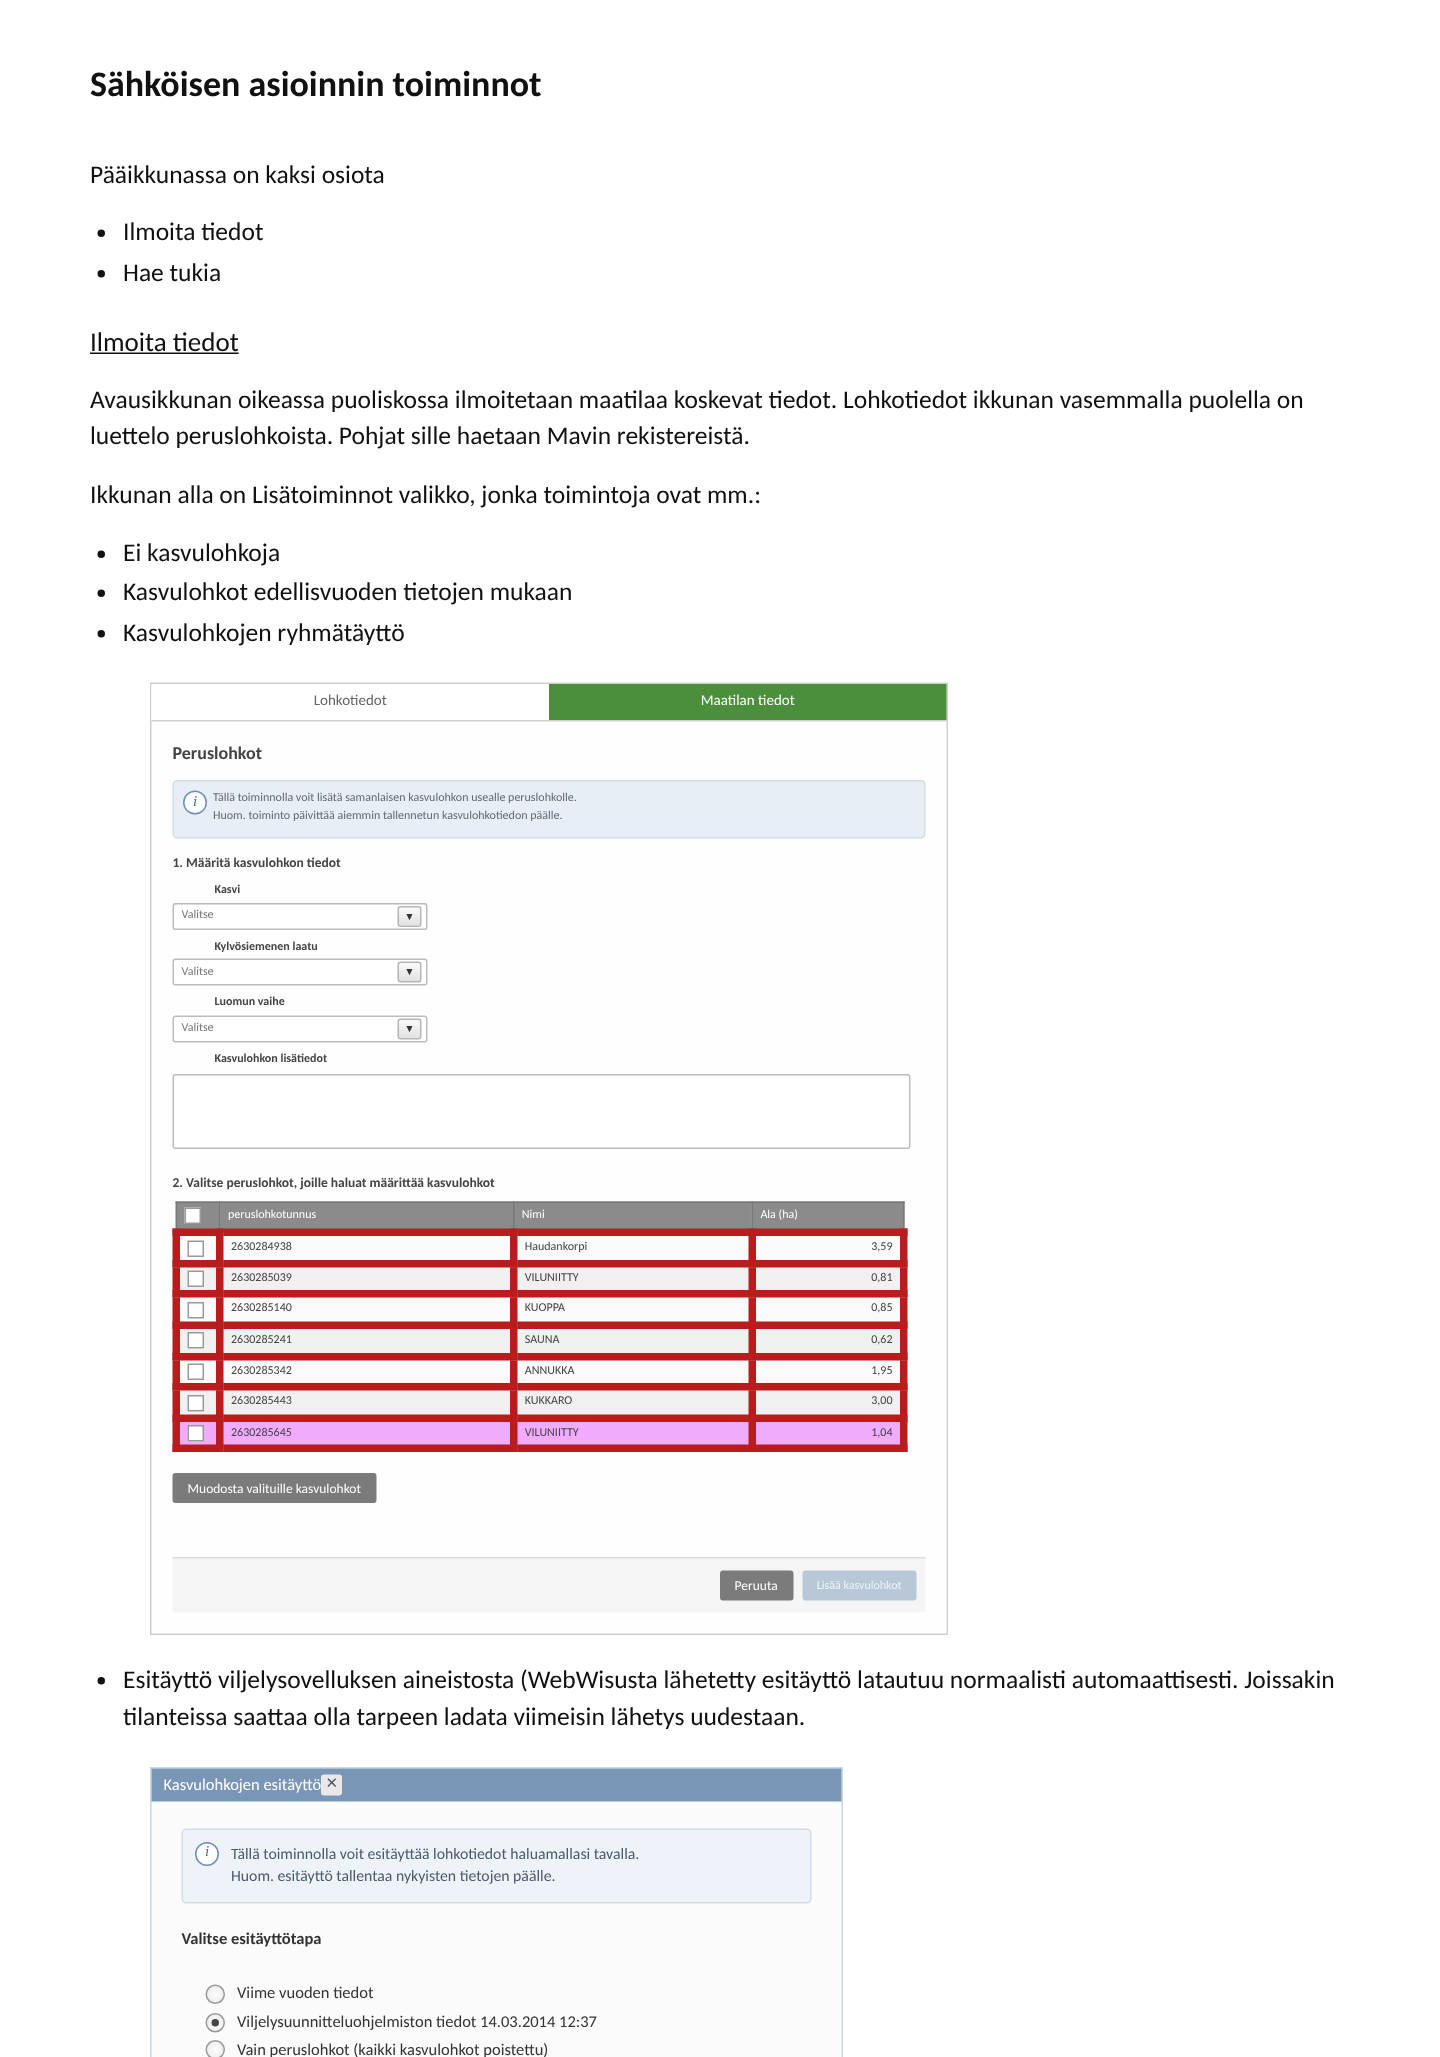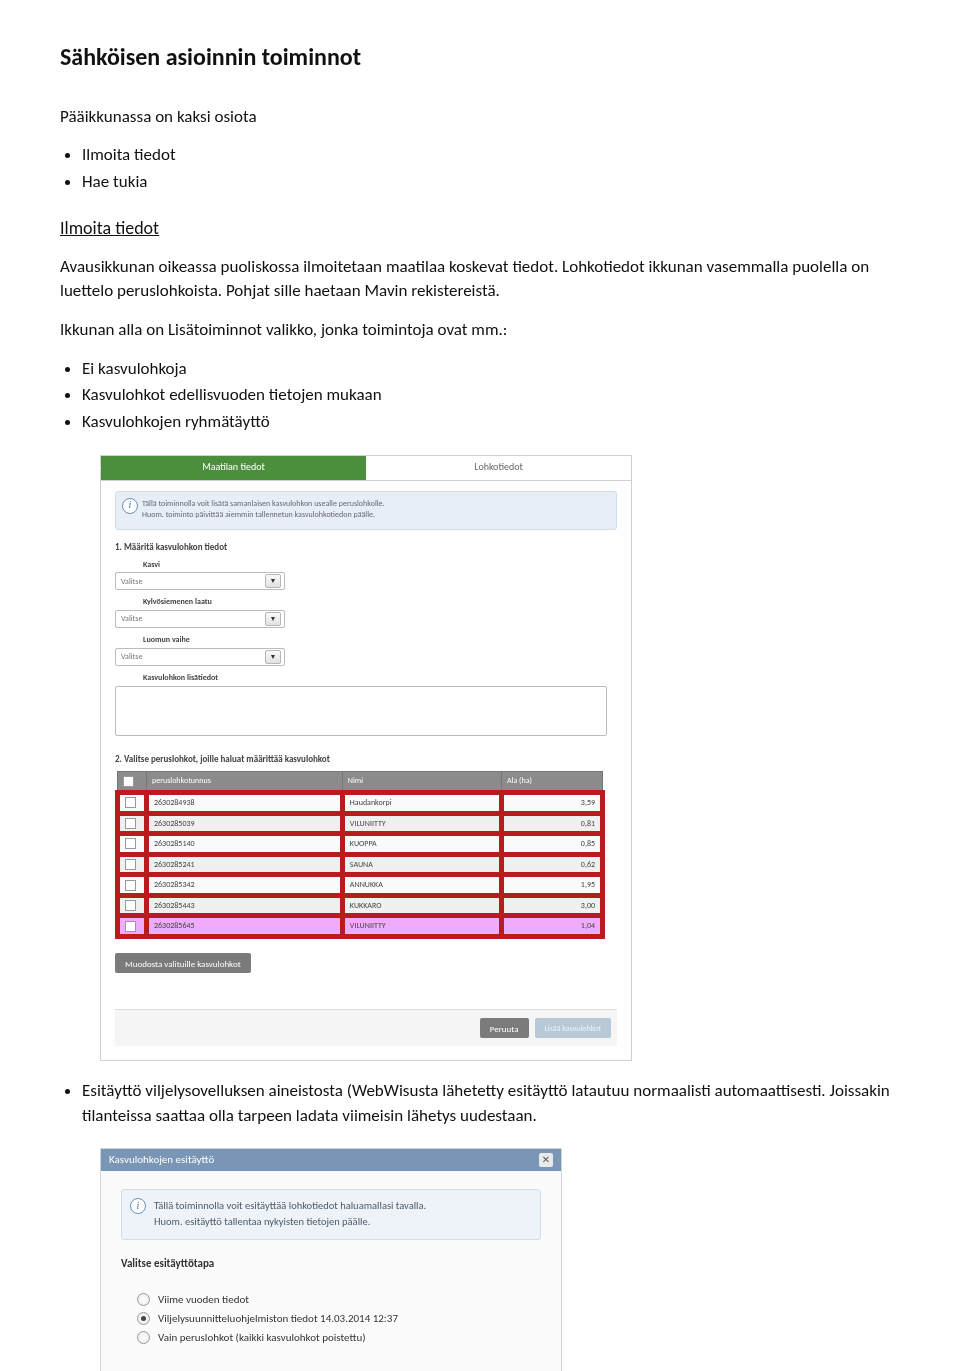--- a/index.html
+++ b/index.html
@@ -194,21 +194,20 @@
     background: #fbfbfb;
     border: 1px solid #cfd6de;
     font-size: 11px;
     color: #333;
   }
   .dlg-titlebar {
     background: #7a96b6;
     color: #fff;
     display: flex;
     align-items: center;
-    justify-content: space-between;
     height: 22px;
     padding: 0 8px;
     font-size: 11px;
   }
   .dlg-x {
     width: 14px;
     height: 14px;
     background: #e9e9e9;
     color: #555;
     font-size: 10px;
@@ -287,24 +286,25 @@
 <p>Avausikkunan oikeassa puoliskossa ilmoitetaan maatilaa koskevat tiedot. Lohkotiedot ikkunan vasemmalla puolella on luettelo peruslohkoista. Pohjat sille haetaan Mavin rekistereistä.</p>
 <p>Ikkunan alla on Lisätoiminnot valikko, jonka toimintoja ovat mm.:</p>
 <ul class="bullet">
   <li>Ei kasvulohkoja</li>
   <li>Kasvulohkot edellisvuoden tietojen mukaan</li>
   <li>Kasvulohkojen ryhmätäyttö</li>
 </ul>
 
 <div class="shot">
   <div class="tabs">
+    <div class="tab white">Lohkotiedot</div>
     <div class="tab green">Maatilan tiedot</div>
-    <div class="tab white">Lohkotiedot</div>
   </div>
   <div class="s1-body">
+    <div class="s1-h">Peruslohkot</div>
     <div class="info-box">
       <span class="info-icon">i</span>
       <div>Tällä toiminnolla voit lisätä samanlaisen kasvulohkon usealle peruslohkolle.</div>
       <div>Huom. toiminto päivittää aiemmin tallennetun kasvulohkotiedon päälle.</div>
     </div>
 
     <div class="sect-label">1. Määritä kasvulohkon tiedot</div>
 
     <div class="field-label">Kasvi</div>
     <div class="select-box">

